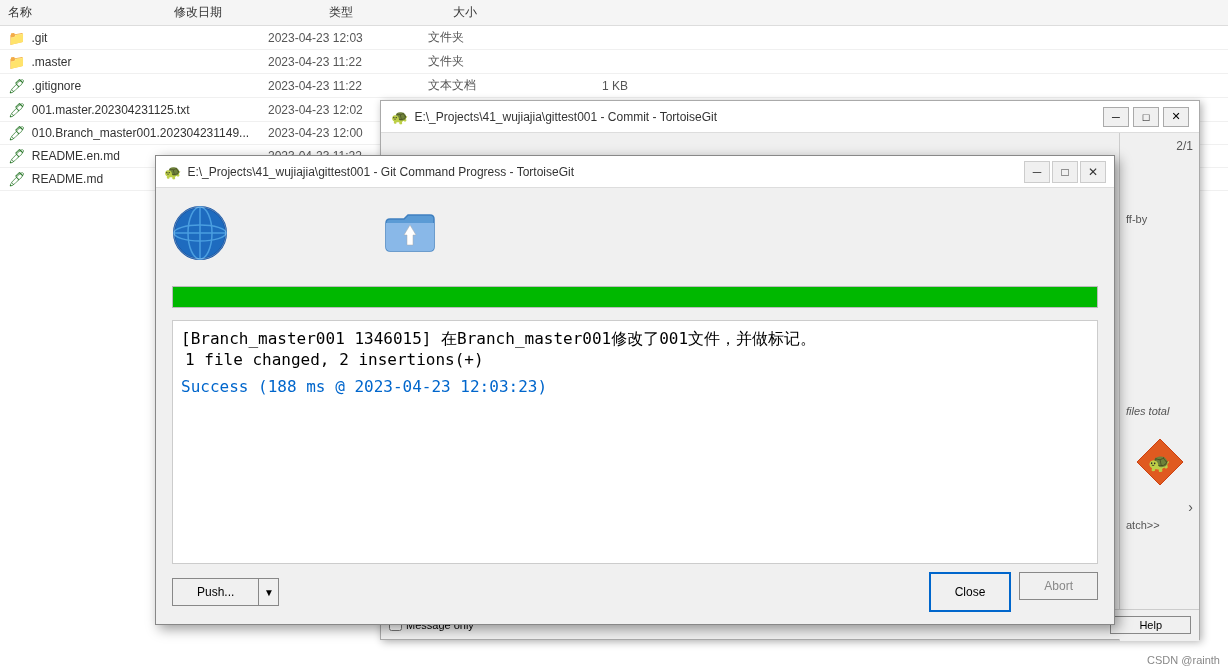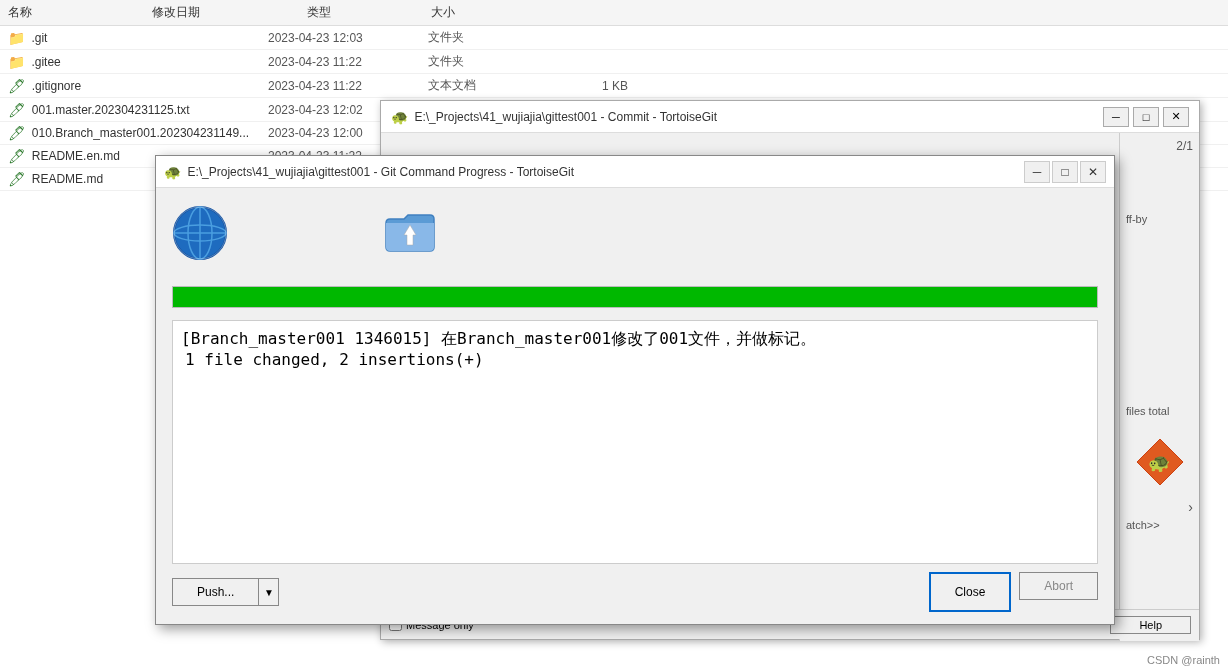--- a/index.html
+++ b/index.html
@@ -257,38 +257,38 @@
       font-size: 11px;
       color: #888;
     }
   </style>
 </head>
 <body>
 
 <div class="file-explorer">
   <div class="file-explorer-header">
     <span>名称</span>
-    <span style="margin-left:80px;">修改日期</span>
+    <span style="margin-left:102px;">修改日期</span>
     <span style="margin-left:67px;">类型</span>
     <span style="margin-left:60px;">大小</span>
   </div>
 
   <div class="file-row">
     <div class="file-name">
       <span class="icon-folder">📁</span>
       <span>.git</span>
     </div>
     <div class="file-date">2023-04-23 12:03</div>
     <div class="file-type">文件夹</div>
     <div class="file-size"></div>
   </div>
   <div class="file-row">
     <div class="file-name">
       <span class="icon-folder">📁</span>
-      <span>.gitee</span>
+      <span>.master</span>
     </div>
     <div class="file-date">2023-04-23 11:22</div>
     <div class="file-type">文件夹</div>
     <div class="file-size"></div>
   </div>
   <div class="file-row">
     <div class="file-name">
       <span class="icon-file-green">🖊</span>
       <span>.gitignore</span>
     </div>
@@ -343,21 +343,21 @@
     <div class="commit-dialog-controls">
       <button class="ctrl-btn">─</button>
       <button class="ctrl-btn">□</button>
       <button class="ctrl-btn">✕</button>
     </div>
   </div>
 
   <div style="position:absolute; right:0; top:32px; width:80px; background:#f0f0f0; height:508px; border-left:1px solid #ccc; padding:6px; font-size:11px; color:#555;">
     <div style="text-align:right; font-size:12px; margin-bottom:4px;">2/1</div>
     <div style="margin-top:60px;">ff-by</div>
-    <div style="margin-top:180px;">
+    <div style="margin-top:180px;font-style:italic;">
       <span>files total</span>
     </div>
 
     <div style="margin-top:20px; text-align:center;">
       <svg width="50" height="50" viewBox="0 0 50 50">
         <polygon points="25,2 48,25 25,48 2,25" fill="#e05a20" stroke="#cc4010" stroke-width="1"></polygon>
         <text x="25" y="32" text-anchor="middle" font-size="18" fill="white">🐢</text>
       </svg>
     </div>
     <div style="text-align:right; font-size:14px; margin-top:10px;">›</div>
@@ -411,20 +411,21 @@
     </div>
 
     <div class="progress-bar-container">
       <div class="progress-bar-fill" style="width:100%;"></div>
     </div>
 
     <div class="output-area">
       <div class="output-line-black">[Branch_master001 1346015] 在Branch_master001修改了001文件，并做标记。</div>
       <div class="output-line-indent"> 1 file changed, 2 insertions(+)</div>
       <div style="height:8px;"></div>
+      <div class="output-line-success">Success (188 ms @ 2023-04-23 12:03:23)</div>
     </div>
 
     <div class="progress-footer">
       <div class="push-btn-group">
         <button class="push-btn">Push...</button>
         <button class="push-dropdown">
           <span>▼</span>
         </button>
       </div>
       <div class="footer-right">

